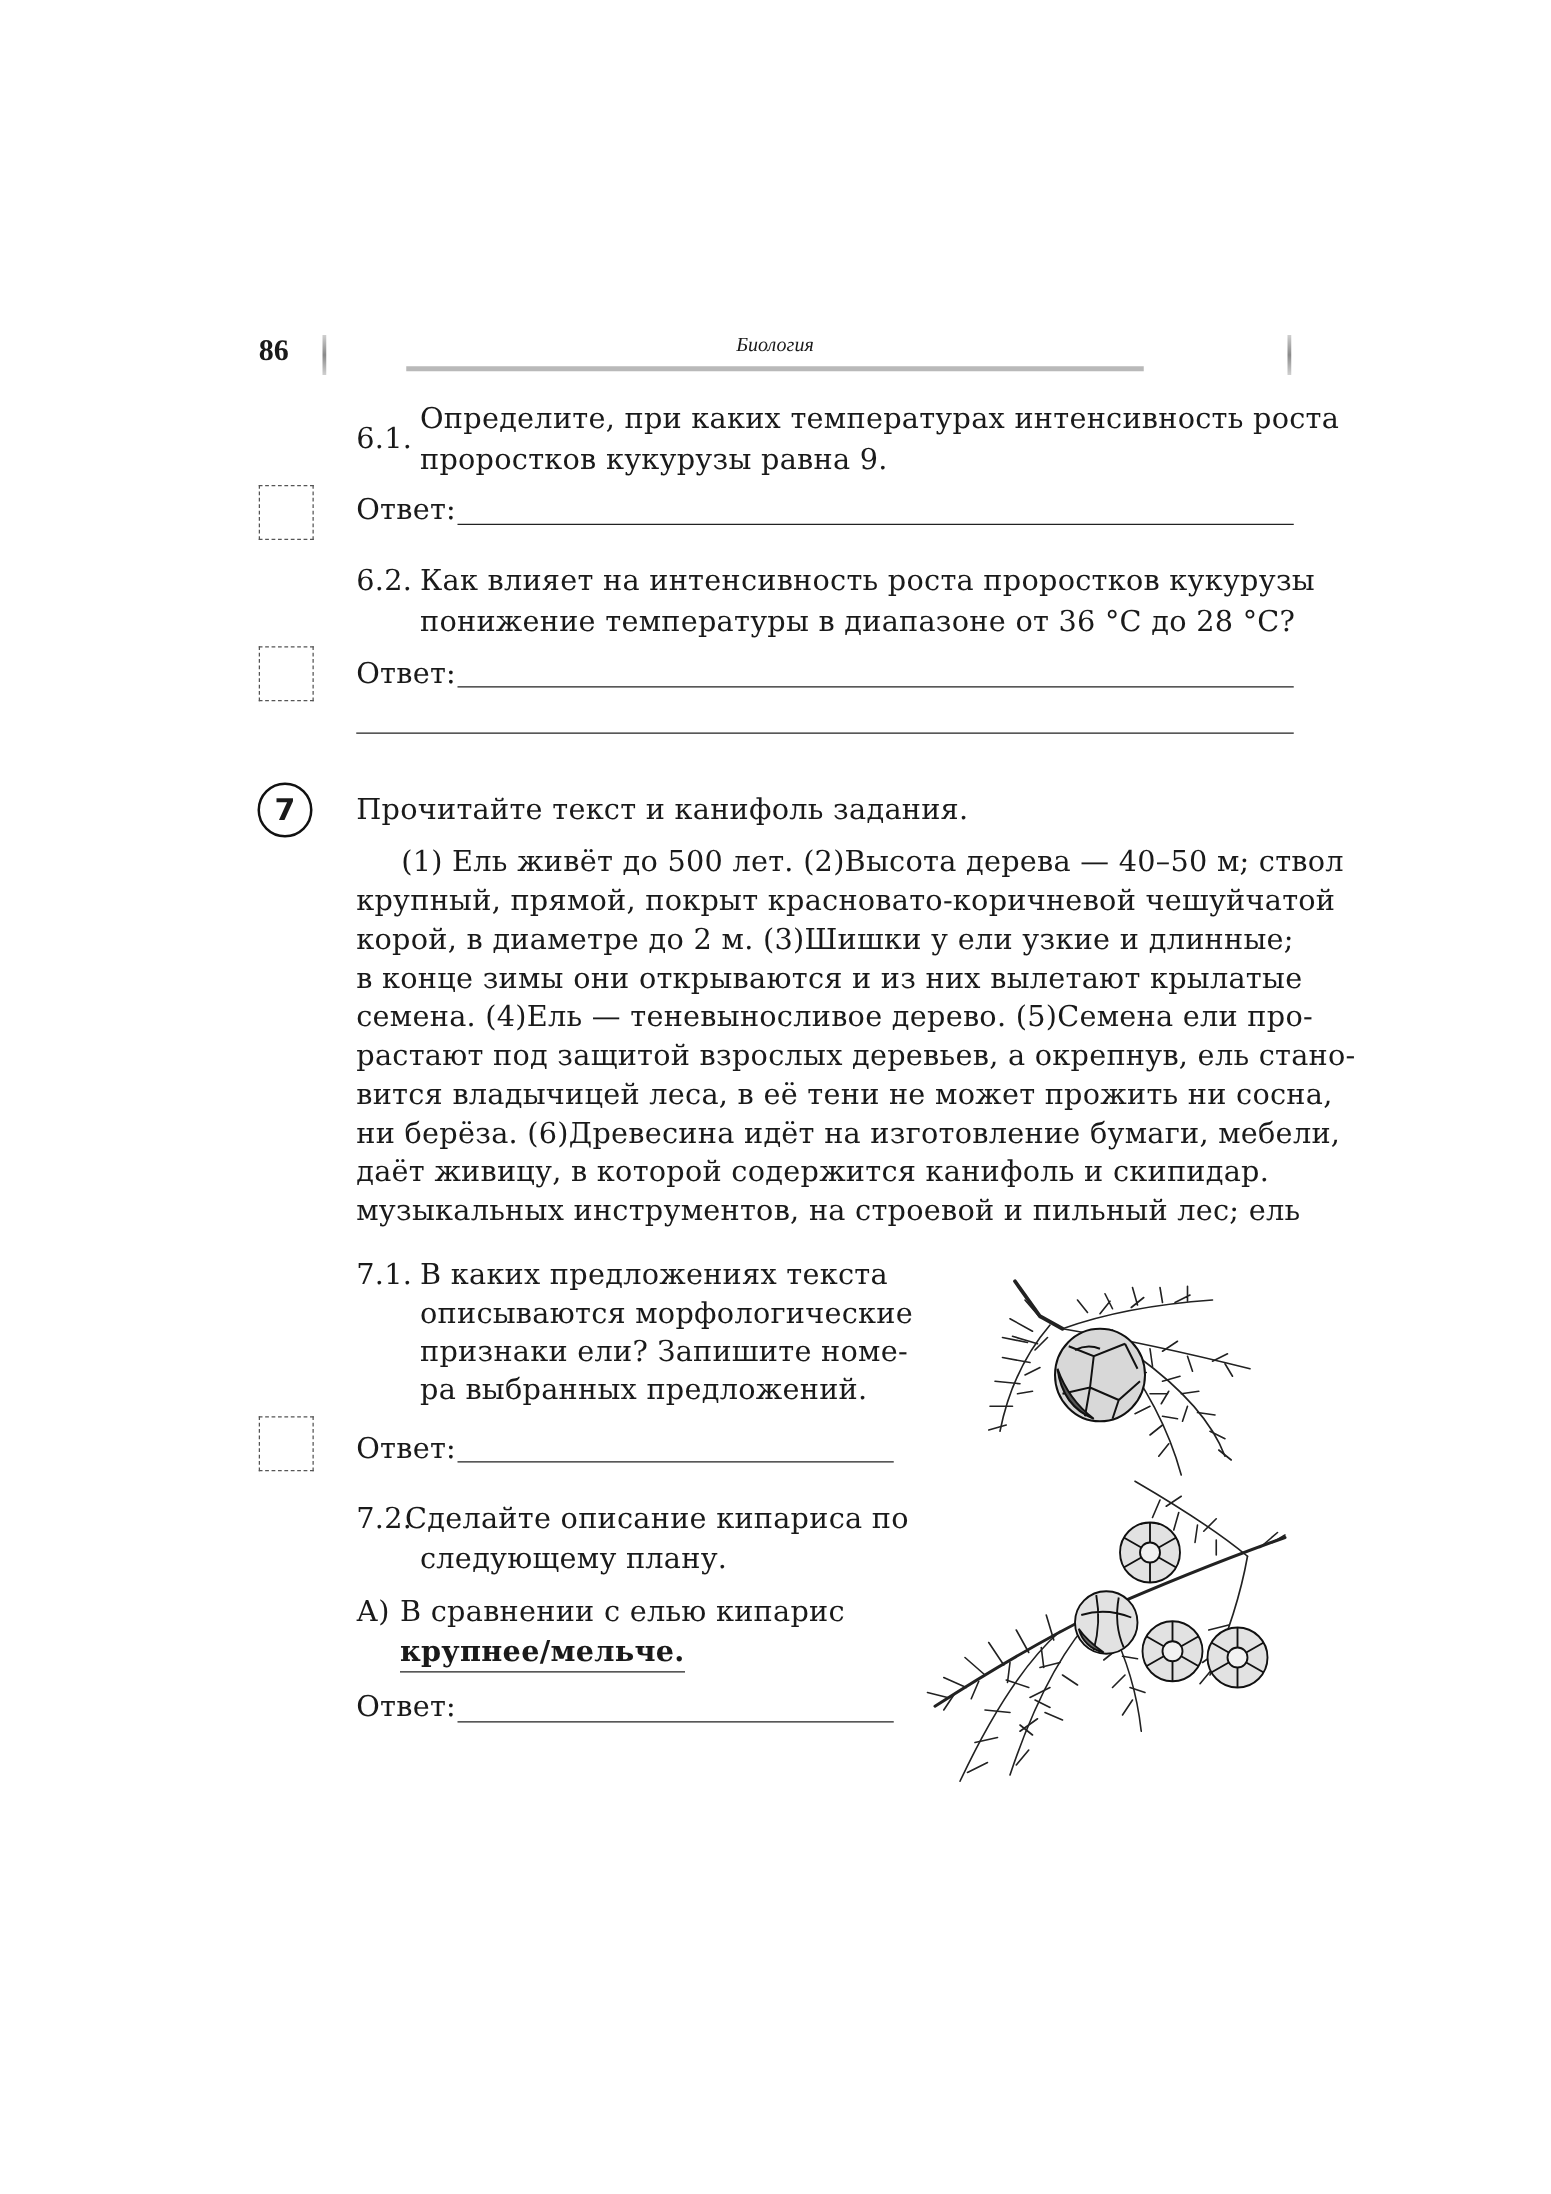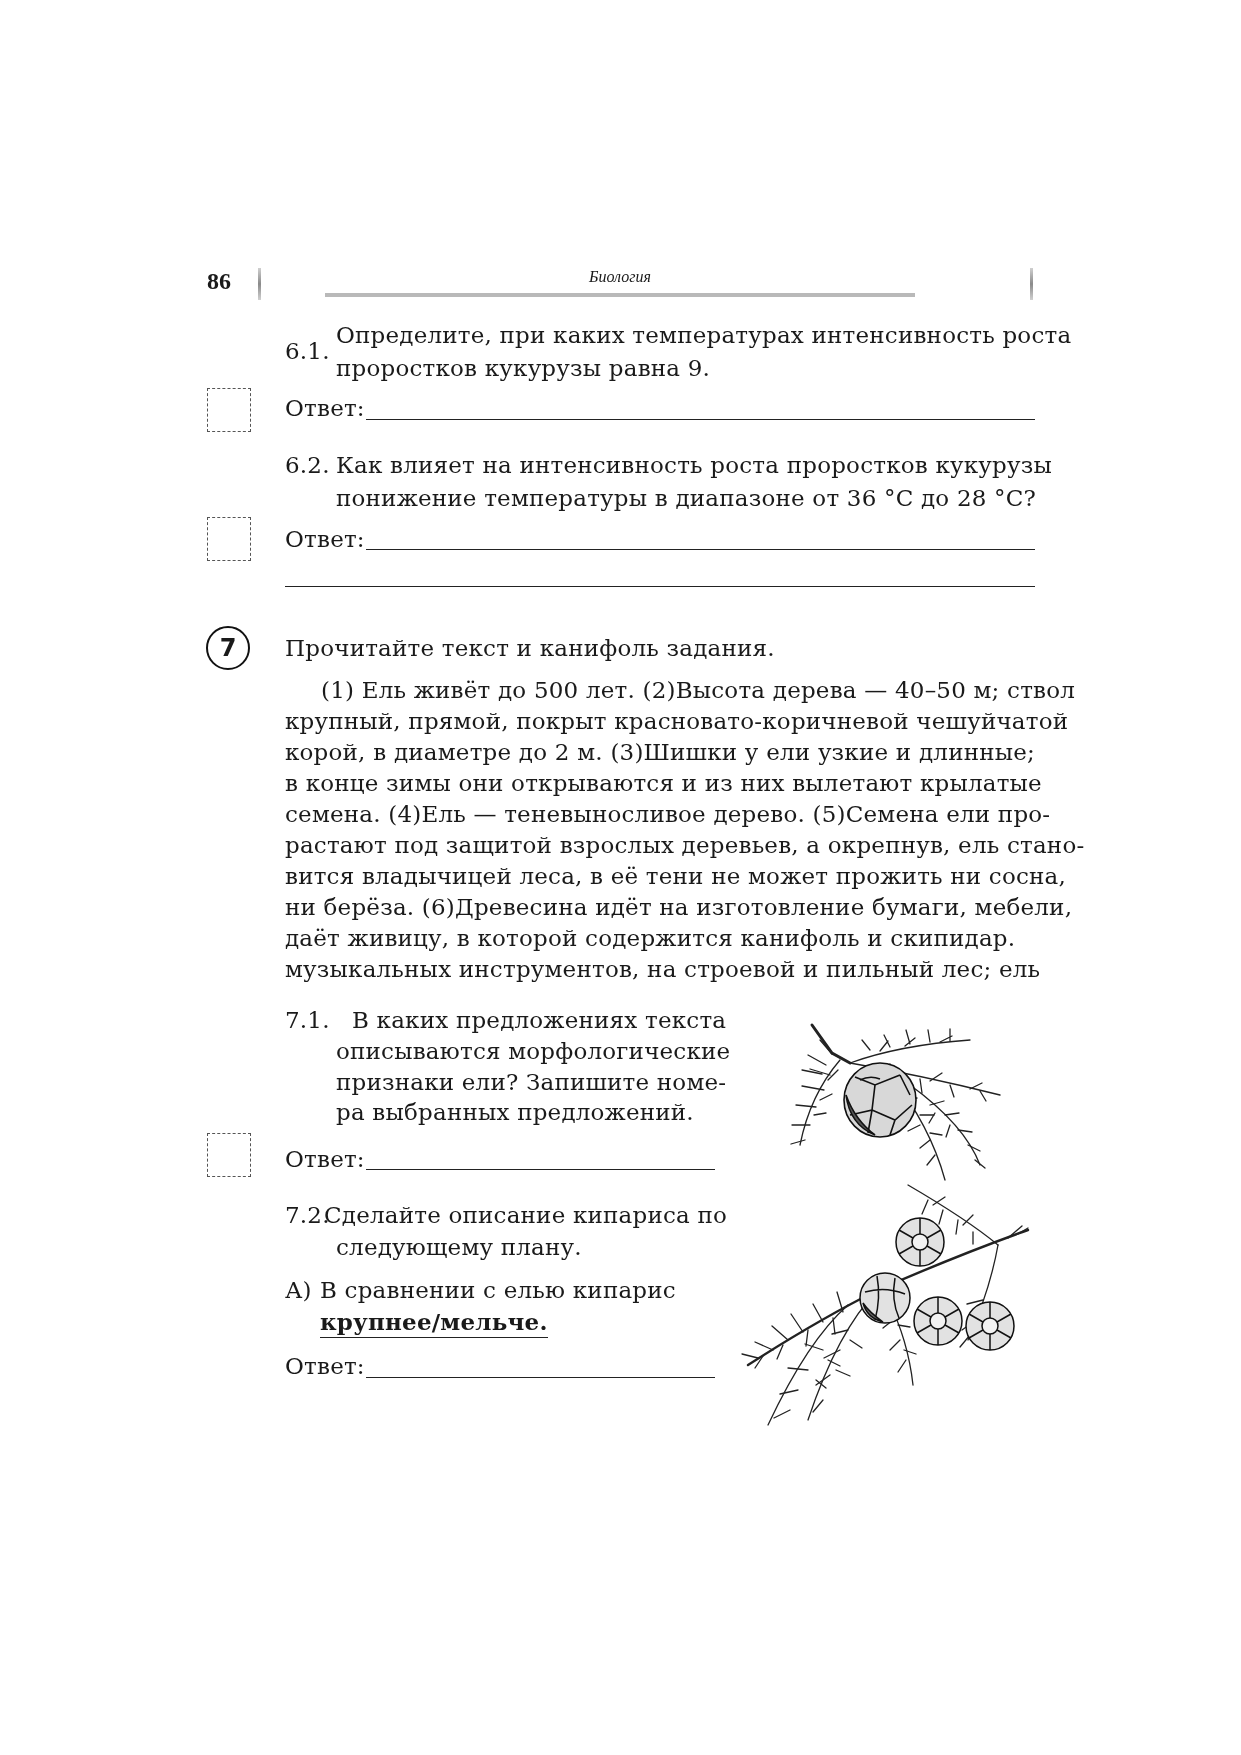--- a/index.html
+++ b/index.html
@@ -54,21 +54,21 @@
   <span class="para-line">в конце зимы они открываются и из них вылетают крылатые</span>
   <span class="para-line">семена. (4)Ель — теневыносливое дерево. (5)Семена ели про-</span>
   <span class="para-line">растают под защитой взрослых деревьев, а окрепнув, ель стано-</span>
   <span class="para-line">вится владычицей леса, в её тени не может прожить ни сосна,</span>
   <span class="para-line">ни берёза. (6)Древесина идёт на изготовление бумаги, мебели,</span>
   <span class="para-line last">даёт живицу, в которой содержится канифоль и скипидар.</span>
   <span class="para-line">музыкальных инструментов, на строевой и пильный лес; ель</span>
 </div>
 
 <div class="abs txt" style="left:285px; top:1005px;">7.1.</div>
-<div class="abs txt" style="left:352px; top:1005px;">В каких предложениях текста</div>
+<div class="abs txt" style="left:336px; top:1005px;">В каких предложениях текста</div>
 <div class="abs txt" style="left:336px; top:1036px;">описываются морфологические</div>
 <div class="abs txt" style="left:336px; top:1067px;">признаки ели? Запишите номе-</div>
 <div class="abs txt" style="left:336px; top:1097px;text-align:right;">ра выбранных предложений.</div>
 <div class="abs dashed-box" style="left:207px; top:1133px;"></div>
 <div class="abs txt" style="left:285px; top:1144px;">Ответ:</div>
 <div class="abs answer-line" style="left:366px; width:349px; top:1169px;"></div>
 
 <div class="abs txt" style="left:285px; top:1200px;">7.2.</div>
 <div class="abs txt" style="left:324px; top:1200px;">Сделайте описание кипариса по</div>
 <div class="abs txt" style="left:336px; top:1232px;">следующему плану.</div>

